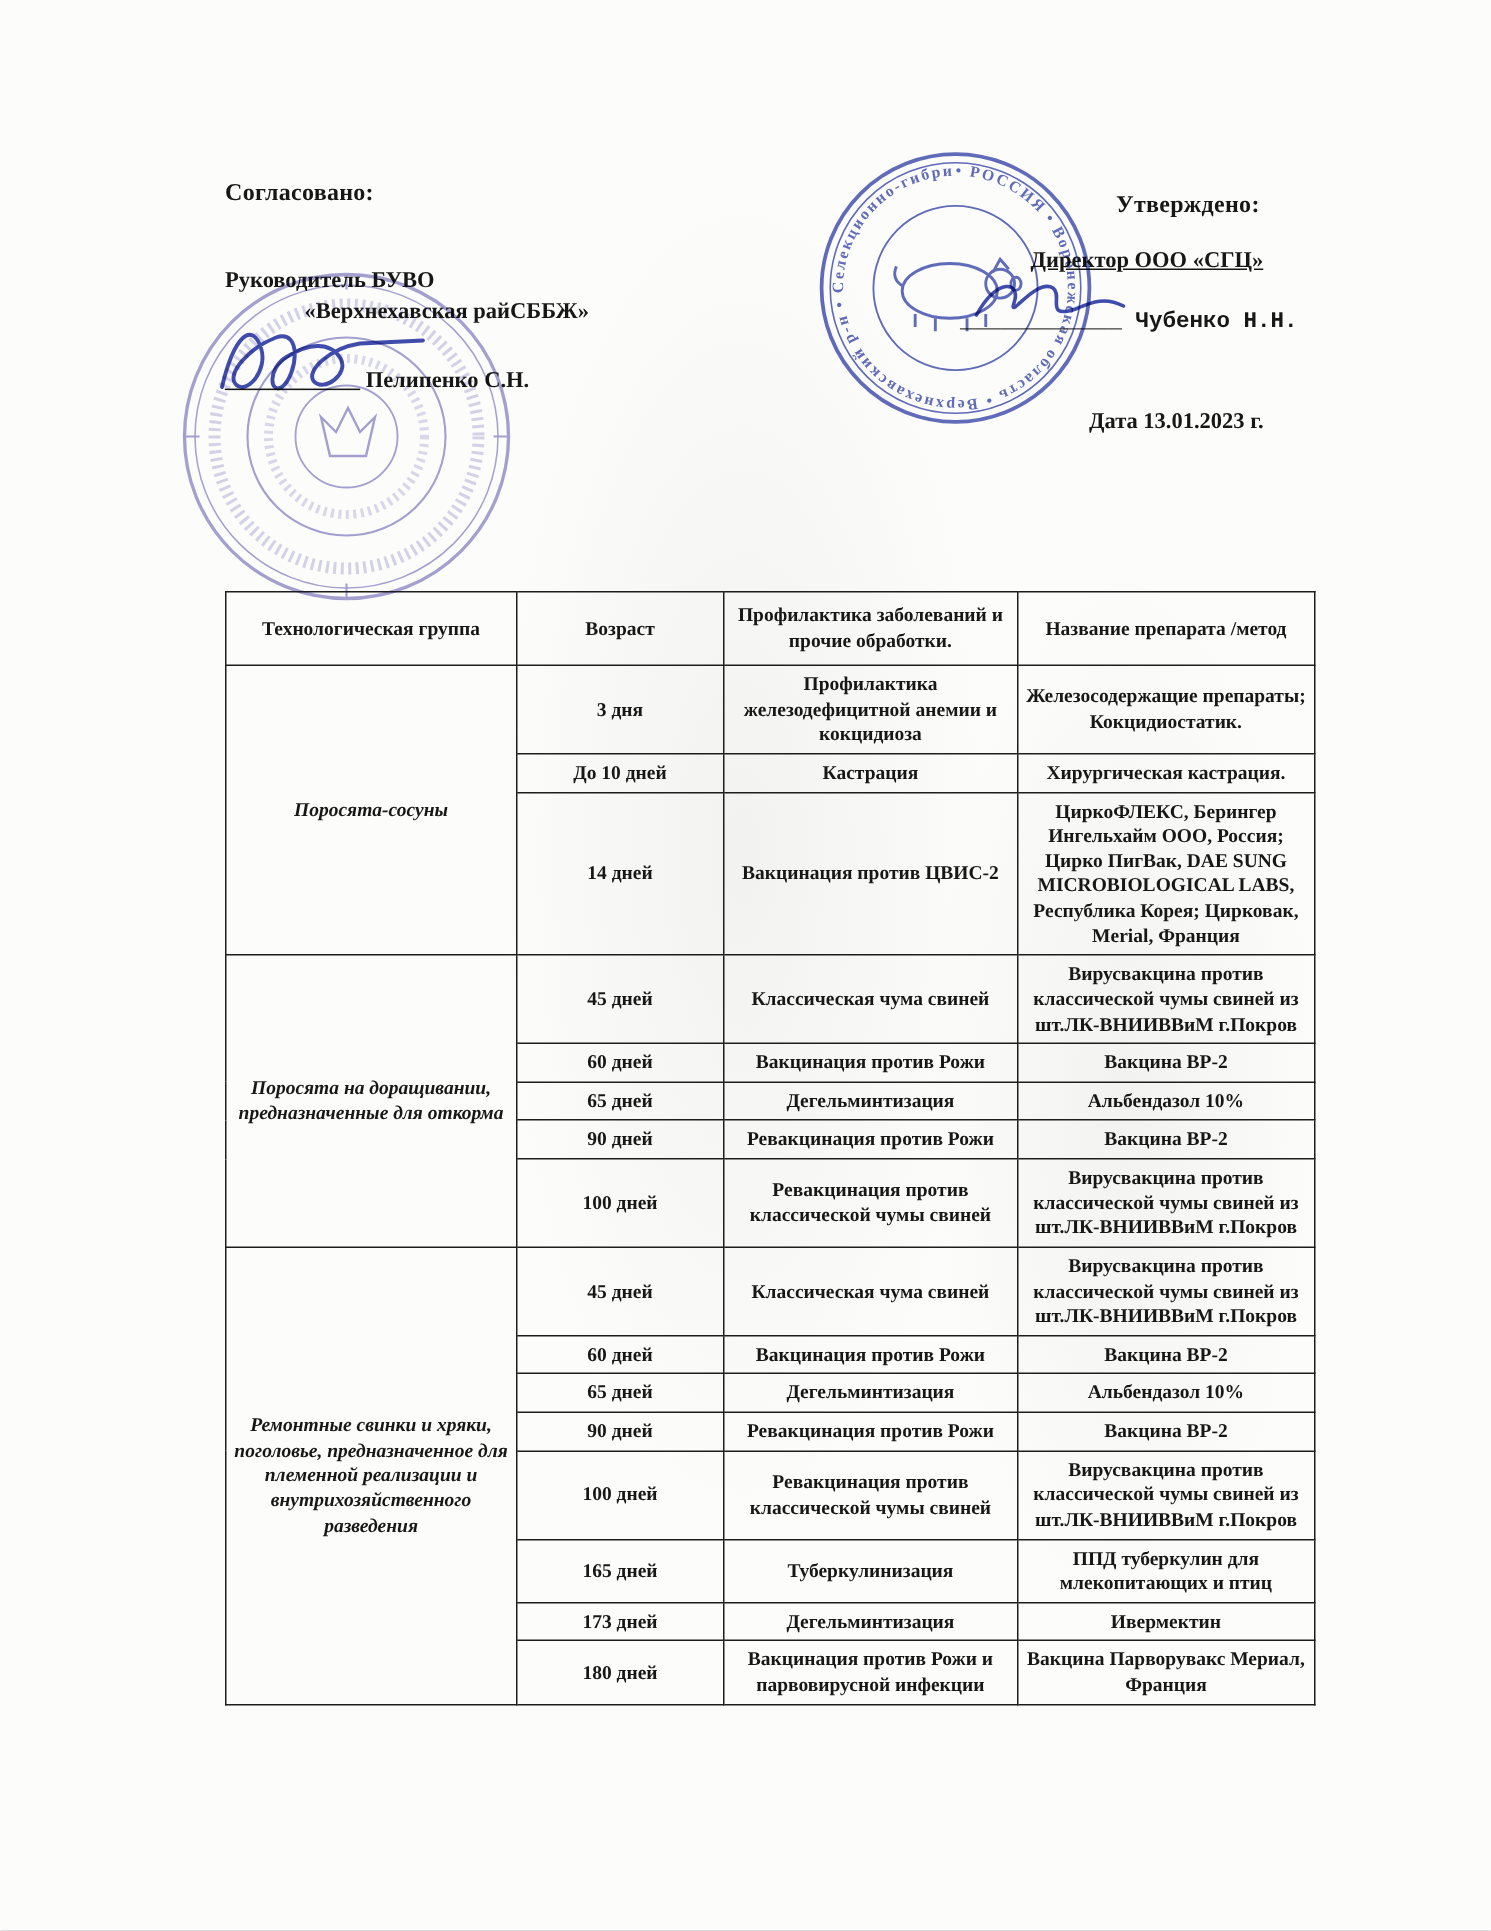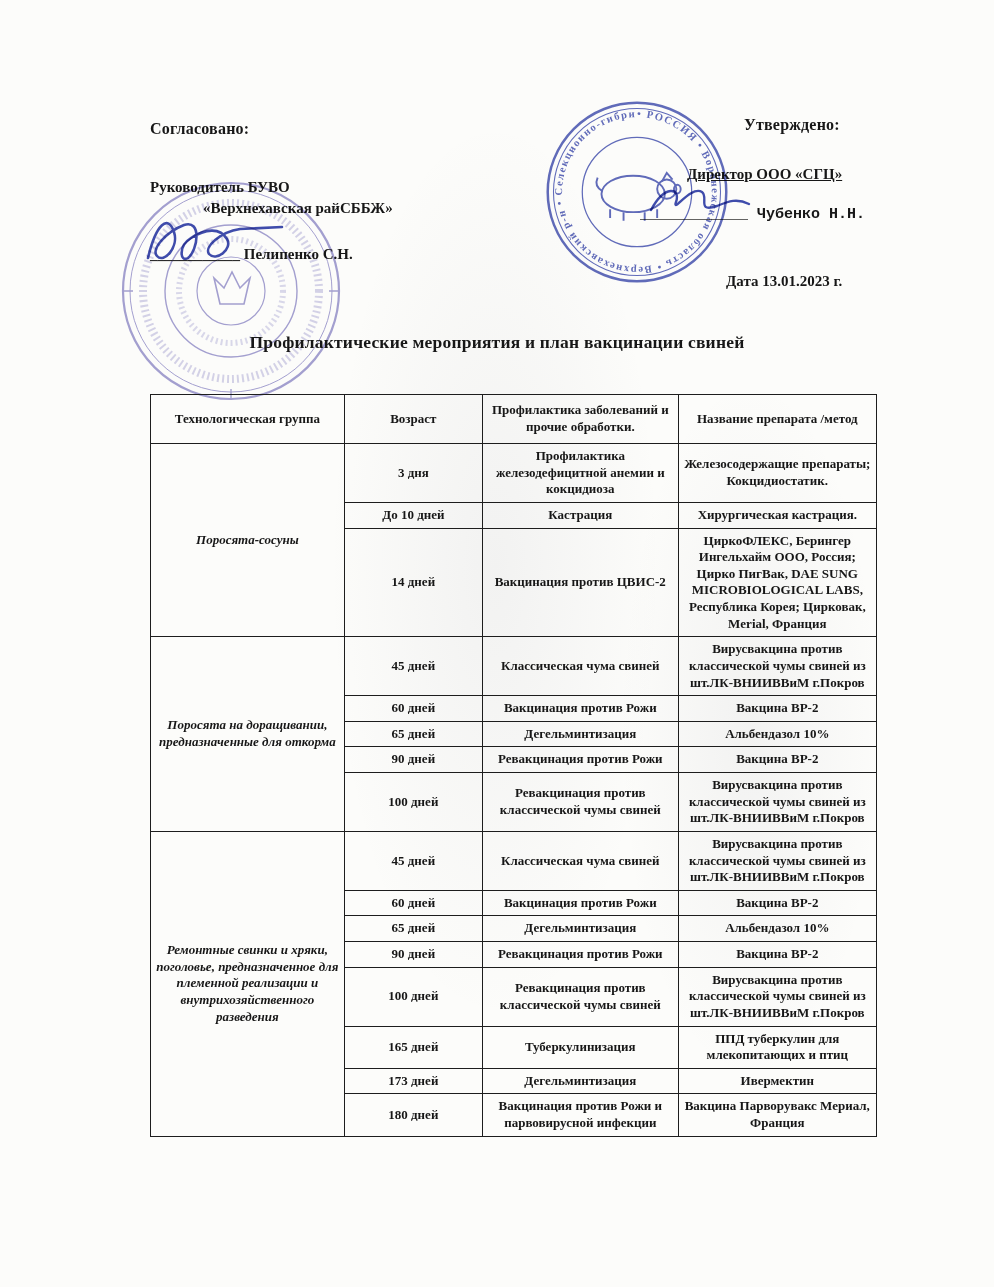--- a/index.html
+++ b/index.html
@@ -50,21 +50,21 @@
   <div class="abs smudge" style="left:620px;top:380px;width:260px;height:700px;"></div>
 
   <div class="abs lbl" style="left:150px;top:120px;">Согласовано:</div>
   <div class="abs line" style="left:150px;top:179px;text-align:right;">Руководитель БУВО</div>
   <div class="abs line" style="left:164px;top:200px;margin-left:39px;">«Верхнехавская райСББЖ»</div>
   <div class="abs line" style="left:150px;top:246px;">
     <span>____________</span>
     <span>Пелипенко С.Н.</span>
   </div>
 
-  <div class="abs lbl" style="left:744px;top:116px;">Утверждено:</div>
+  <div class="abs lbl" style="left:744px;top:128px;">Утверждено:</div>
   <div class="abs line" style="left:687px;top:166px;text-decoration:underline;">Директор ООО «СГЦ»</div>
   <div class="abs line" style="left:640px;top:206px;font-family:Liberation Mono, monospace;">
     <span>____________</span>
     <span>Чубенко Н.Н.</span>
   </div>
   <div class="abs line" style="left:726px;top:273px;">Дата 13.01.2023 г.</div>
 
   <svg class="abs ink sig-left" width="160" height="62" viewBox="0 0 160 62">
     <path d="M6,48 C14,14 26,4 32,22 C37,37 22,54 15,46 C9,39 24,22 42,15 C60,9 56,40 46,48 C38,53 36,36 49,28 C63,19 78,17 85,29 C91,39 74,52 67,44 C62,37 78,22 98,19 L140,17" fill="none" stroke="#2b3aa6" stroke-width="2.6" stroke-linecap="round" opacity="0.9"></path>
   </svg>
@@ -100,21 +100,20 @@
       <circle cx="113" cy="113" r="88" stroke-width="8" stroke-dasharray="2 3" opacity=".45"></circle>
       <circle cx="113" cy="113" r="66" stroke-width="1.4"></circle>
       <circle cx="113" cy="113" r="52" stroke-width="6" stroke-dasharray="2 3" opacity=".4"></circle>
       <circle cx="113" cy="113" r="34" stroke-width="1.2"></circle>
       <path d="M96,100 l10,10 8,-16 8,16 10,-10 -6,26 h-24 z" stroke-width="1.6"></path>
       <path d="M113,5 v10 M113,211 v10 M5,113 h10 M211,113 h10" stroke-width="1.4"></path>
     </g>
   </svg>
 
   <div class="abs title-wrap">
-    <div class="title-line">Профилактические мероприятия и план вакцинации свиней</div>
   </div>
 
   <table class="doc-table">
     <colgroup>
       <col style="width:185px">
         <col style="width:142px">
         <col style="width:199px">
         <col style="width:201px">
     </colgroup>
     <thead>

